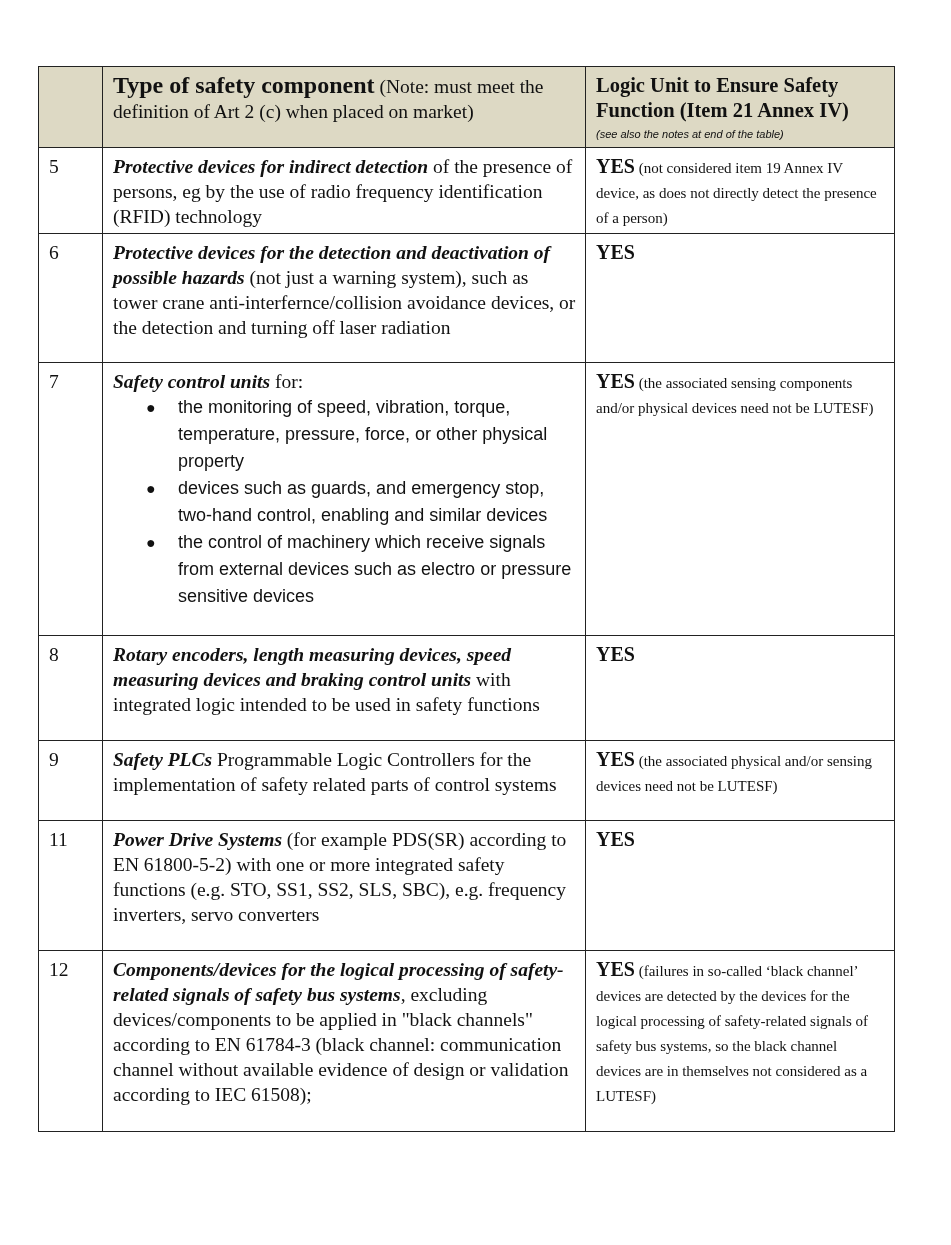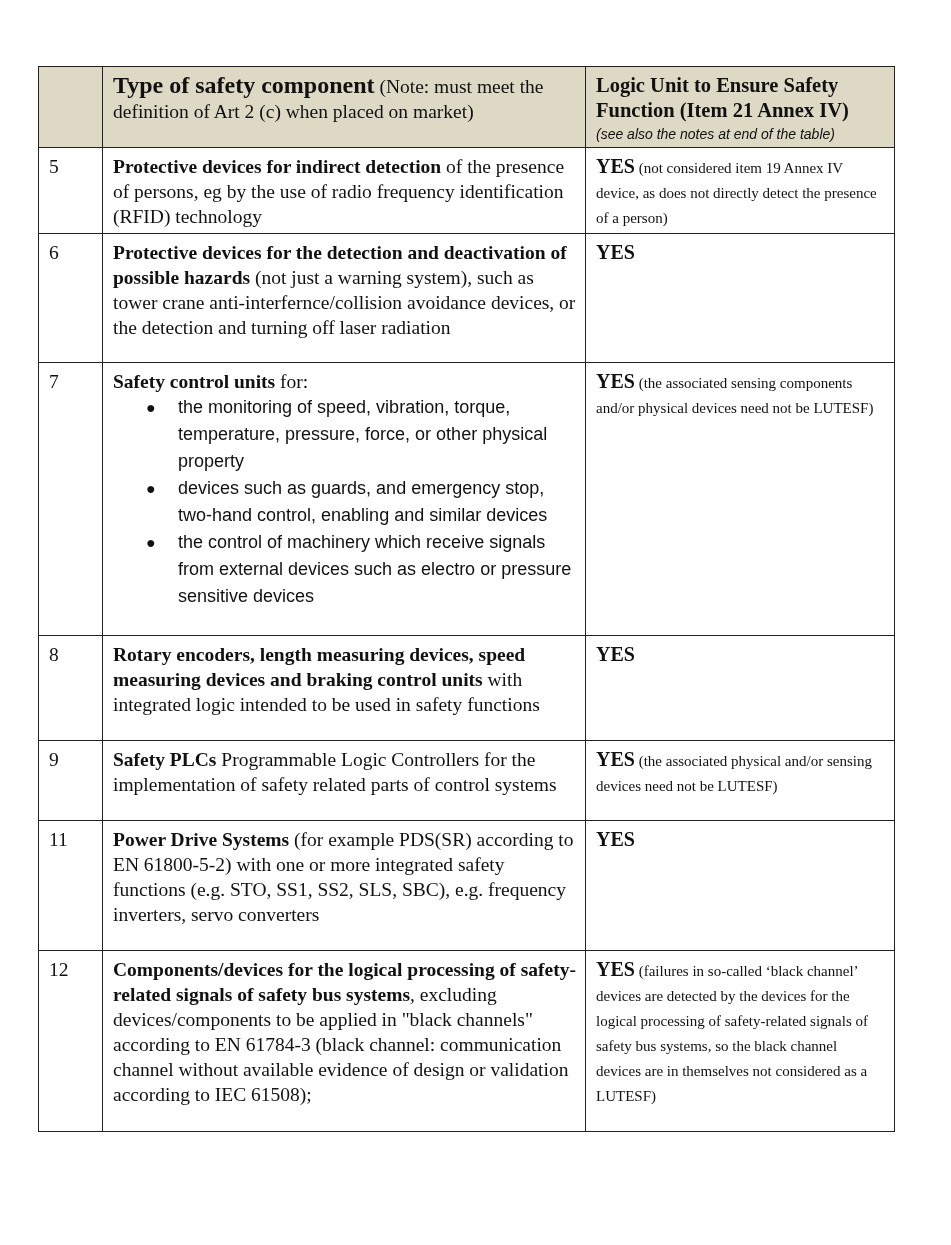--- a/index.html
+++ b/index.html
@@ -44,29 +44,29 @@
     }
     .hdr-logic {
       font-weight: bold;
       font-size: 20.5px;
       line-height: 25px;
       text-align: center;
     }
     .hdr-note {
       font-style: italic;
       font-family: "Liberation Sans", sans-serif;
-      font-size: 14px;
+      font-size: 11px;
       line-height: 18px;
       display: block;
       margin-top: 2px;
     }
     .num {
       font-size: 19px;
     }
-    b.lead { font-weight: bold; }
+    b.lead { font-weight: bold; font-style: italic; }
     .yes {
       font-weight: bold;
       font-size: 20px;
       font-family: Liberation Serif, serif;
     }
     .note-small {
       font-size: 15px;
       line-height: 21px;
     }
     .logic-cell {

